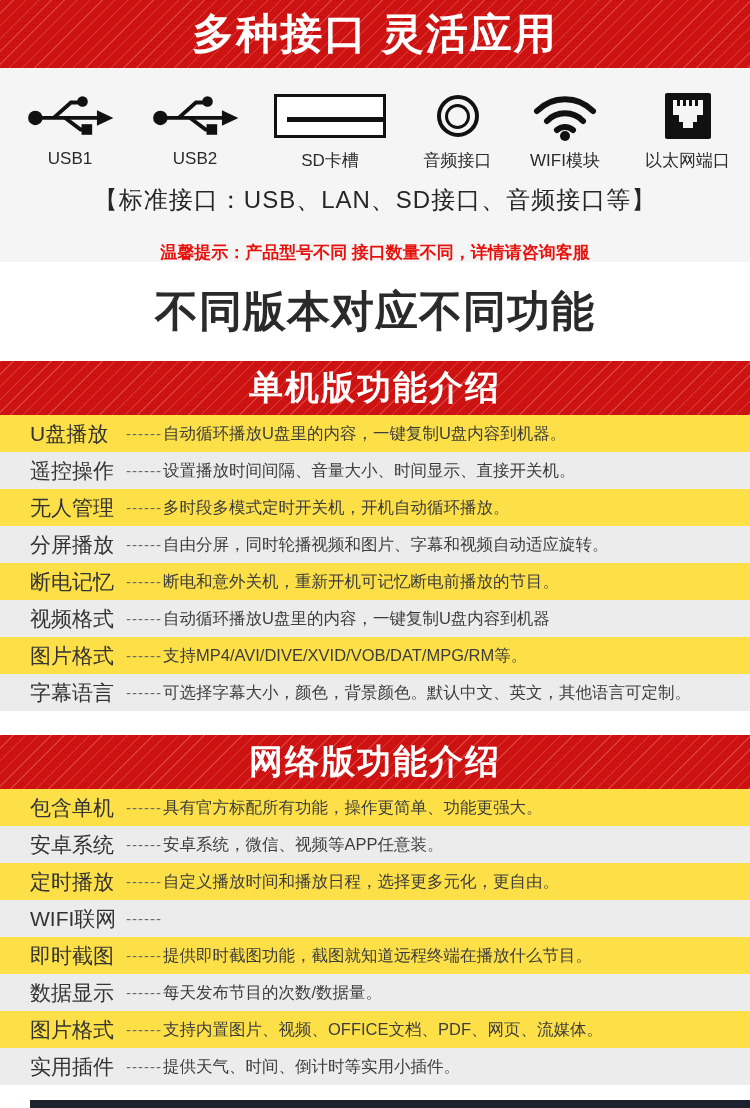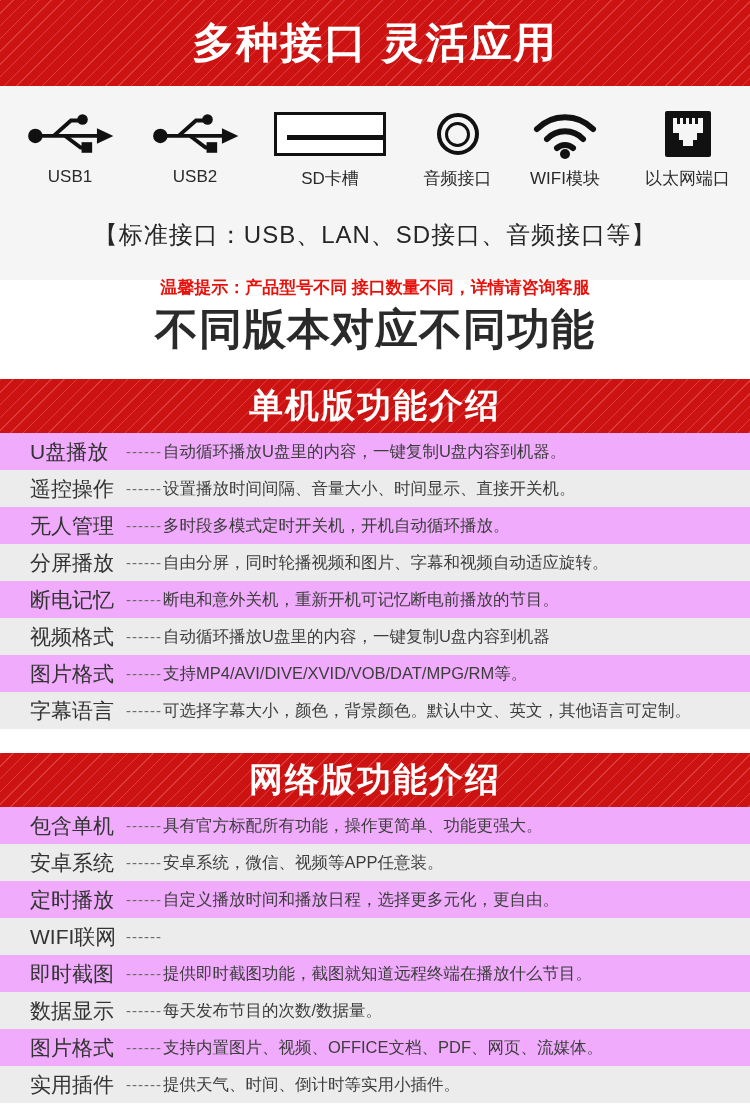--- a/index.html
+++ b/index.html
@@ -8,21 +8,21 @@
     width:750px; height:1108px; margin:0; overflow:hidden;
     font-family:"Liberation Sans","DejaVu Sans",sans-serif;
     color:#2e2e2e;
   }
   
   .stripes {
     background-color:#cd1212;
     background-image:repeating-linear-gradient(135deg, #dd3c3c 0, #dd3c3c 1px, transparent 1px, transparent 9px);
   }
   .top-banner {
-    height:86px; display:flex; align-items:center; justify-content:center;
+    height:68px; display:flex; align-items:center; justify-content:center;
   }
   .top-banner .t {
     color:#fff; font-size:42px; font-weight:700; letter-spacing:2px;
   }
   
   .iface-panel { height:194px; background:#f5f5f5; padding-top:22px; }
   .iface-row { display:flex; width:750px; }
   .iface-item { display:flex; flex-direction:column; align-items:center; }
   .iface-item:nth-child(1){ width:140px; }
   .iface-item:nth-child(2){ width:110px; }
@@ -30,31 +30,31 @@
   .iface-item:nth-child(4){ width:95px; }
   .iface-item:nth-child(5){ width:120px;text-align:right; }
   .iface-item:nth-child(6){ width:125px; }
   .iface-icon { height:52px; display:flex; align-items:center; justify-content:center; }
   .iface-label { margin-top:7px; font-size:17px; color:#2b2b2b; }
   .sd-box { width:112px; height:44px; border:3px solid #111; background:#fff; position:relative; }
   .sd-box::after { content:""; position:absolute; left:10px; right:-3px; top:20px; height:5px; background:#111; }
   .audio-ring { width:42px; height:42px; border:4px solid #111; border-radius:50%;
     display:flex; align-items:center; justify-content:center; background:transparent; }
   .audio-ring .inner { width:25px; height:25px; border:3px solid #111; border-radius:50%; }
-  .iface-note { text-align:center; margin-top:29px; font-size:24px; color:#262626; font-weight:500; letter-spacing:1px; }
+  .iface-note { text-align:center; margin-top:12px; font-size:24px; color:#262626; font-weight:500; letter-spacing:1px; }
   .iface-tip { text-align:center; margin-top:25px; font-size:17px; font-weight:700; color:#e8120c; }
   
   .big-title-band { height:99px; background:#fff; display:flex; align-items:center; justify-content:center; }
   .big-title { font-size:43px; font-weight:700; color:#2a2a2a; letter-spacing:1px;text-align:center; }
   
   .section-banner { height:54px; display:flex; align-items:center; justify-content:center; }
   .section-banner .t { color:#fff; font-size:34px; font-weight:700; letter-spacing:2px; }
   
   .feature-list { width:750px; }
-  .feature-row { height:37px; display:flex; align-items:center; padding-left:30px; background:#f0abfc; }
+  .feature-row { height:37px; display:flex; align-items:center; padding-left:30px; background:#fde047; }
   .feature-row.alt { background:#ececec; }
   .f-label { font-size:21px; color:#333; width:96px; flex:0 0 96px; white-space:nowrap; }
   .f-dash { font-size:15px; color:#6b6b6b; letter-spacing:1px; margin-right:1px; white-space:nowrap; }
   .f-desc { font-size:16.5px; color:#3d3d3d; white-space:nowrap; }
   .section-gap { height:24px; background:#fff; }
   
   .footer-gap { height:15px; background:#fff; }
   .footer-bar { margin-left:30px; width:720px; height:8px; background:#1c2230; }
   svg .ink { fill:#111; }
   svg .stroke { stroke:#111; fill:none; }

